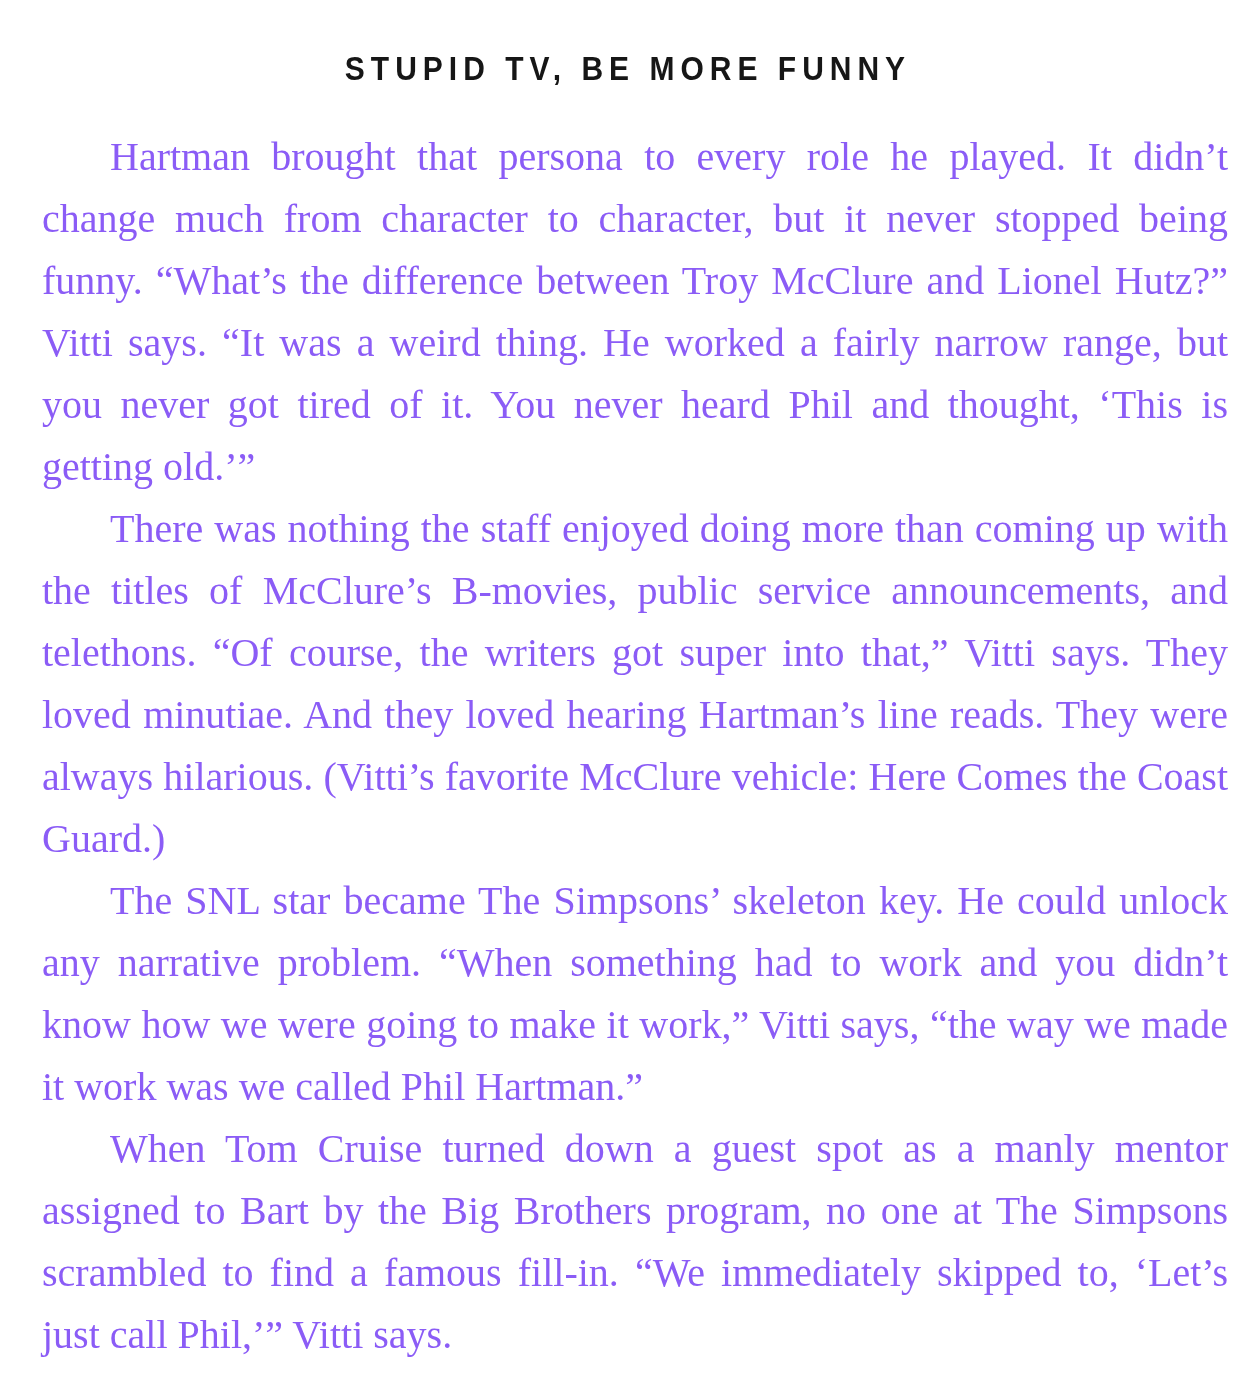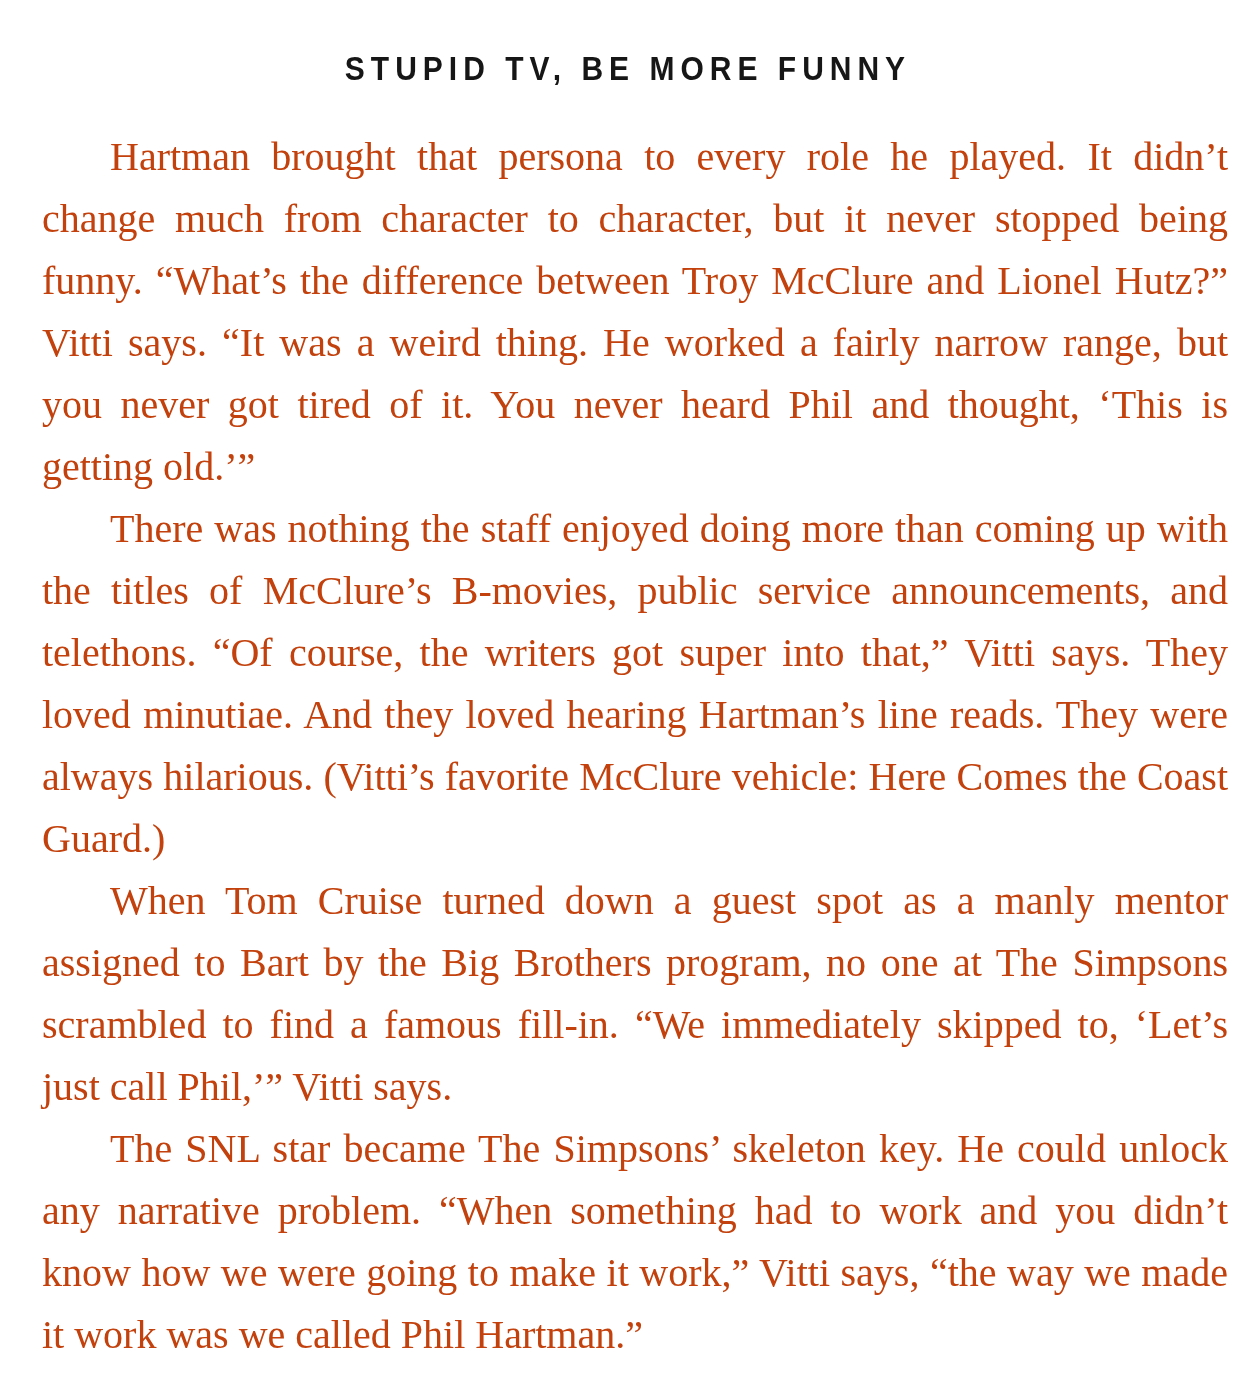--- a/index.html
+++ b/index.html
@@ -23,21 +23,21 @@
     font-size: 30px;
     letter-spacing: 6px;
     color: #161616;
     transform: scaleY(1.08);
   }
   .body-text {
     margin: 40px 28px 0 42px;
     font-family: "Liberation Serif", serif;
     font-size: 40px;
     line-height: 62px;
-    color: #c2410c;
+    color: #8b5cf6;
     text-align: justify;
     text-justify: inter-word;
   }
   .body-text p {
     margin: 0;
     padding: 0;
     text-indent: 68px;
   }
   .it {
   }
@@ -53,21 +53,21 @@
 
     <p>
       <span>Hartman brought that persona to every role he played. It didn’t change much from character to character, but it never stopped being funny. “What’s the difference between Troy McClure and Lionel Hutz?” Vitti says. “It was a weird thing. He worked a fairly narrow range, but you never got tired of it. You never heard Phil and thought, ‘This is getting old.’”</span>
     </p>
 
     <p>
       <span>There was nothing the staff enjoyed doing more than coming up with the titles of McClure’s B-movies, public service announcements, and telethons. “Of course, the writers got super into that,” Vitti says. They loved minutiae. And they loved hearing Hartman’s line reads. They were </span><span class="it">always</span><span> hilarious. (Vitti’s favorite McClure vehicle: </span><span class="it">Here Comes the Coast Guard</span><span>.)</span>
     </p>
 
     <p>
-      <span>When Tom Cruise turned down a guest spot as a manly mentor assigned to Bart by the Big Brothers program, no one at </span><span class="it">The Simpsons</span><span> scrambled to find a famous fill-in. “We immediately skipped to, ‘Let’s just call Phil,’” Vitti says.</span>
+      <span>The </span><span class="it">SNL</span><span> star became </span><span class="it">The Simpsons</span><span>’ skeleton key. He could unlock any narrative problem. “When something had to work and you didn’t know how we were going to make it work,” Vitti says, “the way we made it work was we called Phil Hartman.”</span>
     </p>
 
     <p>
-      <span>The </span><span class="it">SNL</span><span> star became </span><span class="it">The Simpsons</span><span>’ skeleton key. He could unlock any narrative problem. “When something had to work and you didn’t know how we were going to make it work,” Vitti says, “the way we made it work was we called Phil Hartman.”</span>
+      <span>When Tom Cruise turned down a guest spot as a manly mentor assigned to Bart by the Big Brothers program, no one at </span><span class="it">The Simpsons</span><span> scrambled to find a famous fill-in. “We immediately skipped to, ‘Let’s just call Phil,’” Vitti says.</span>
     </p>
 
   </div>
 </div>
 
 </body></html>

